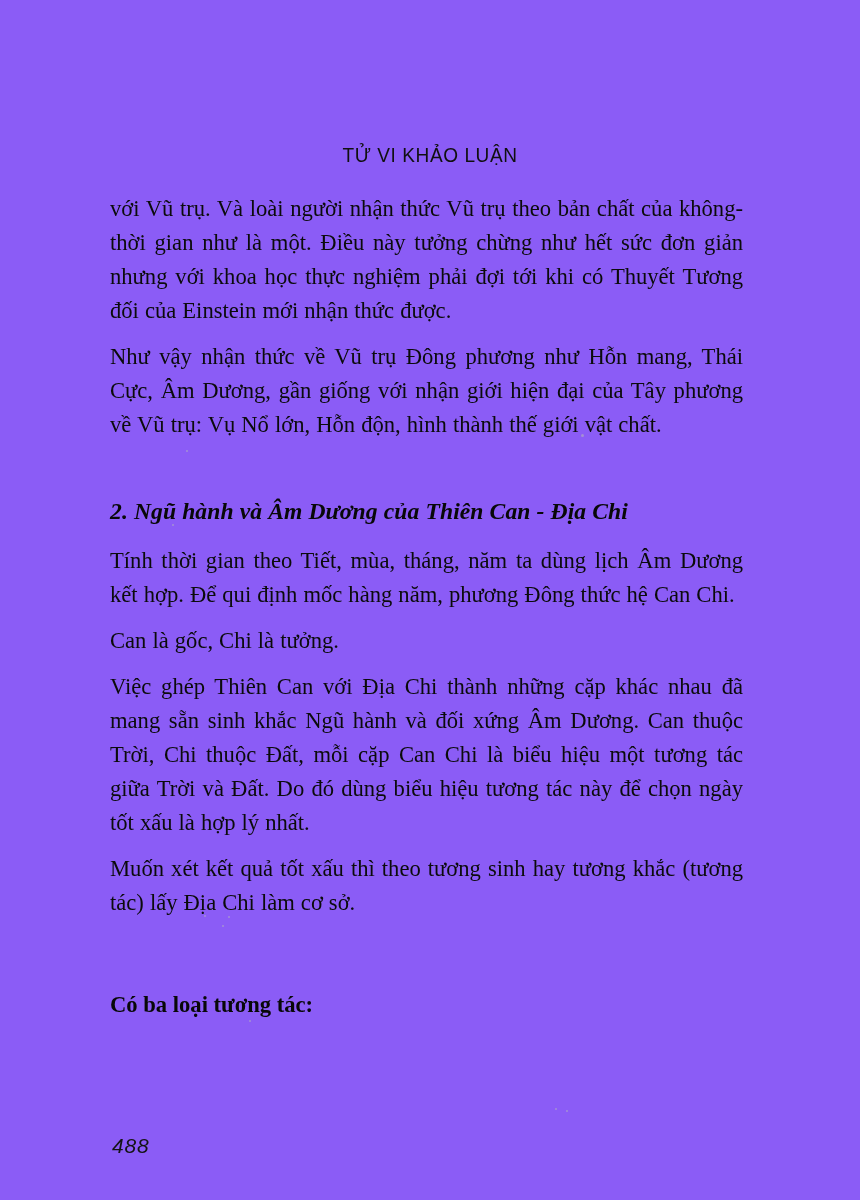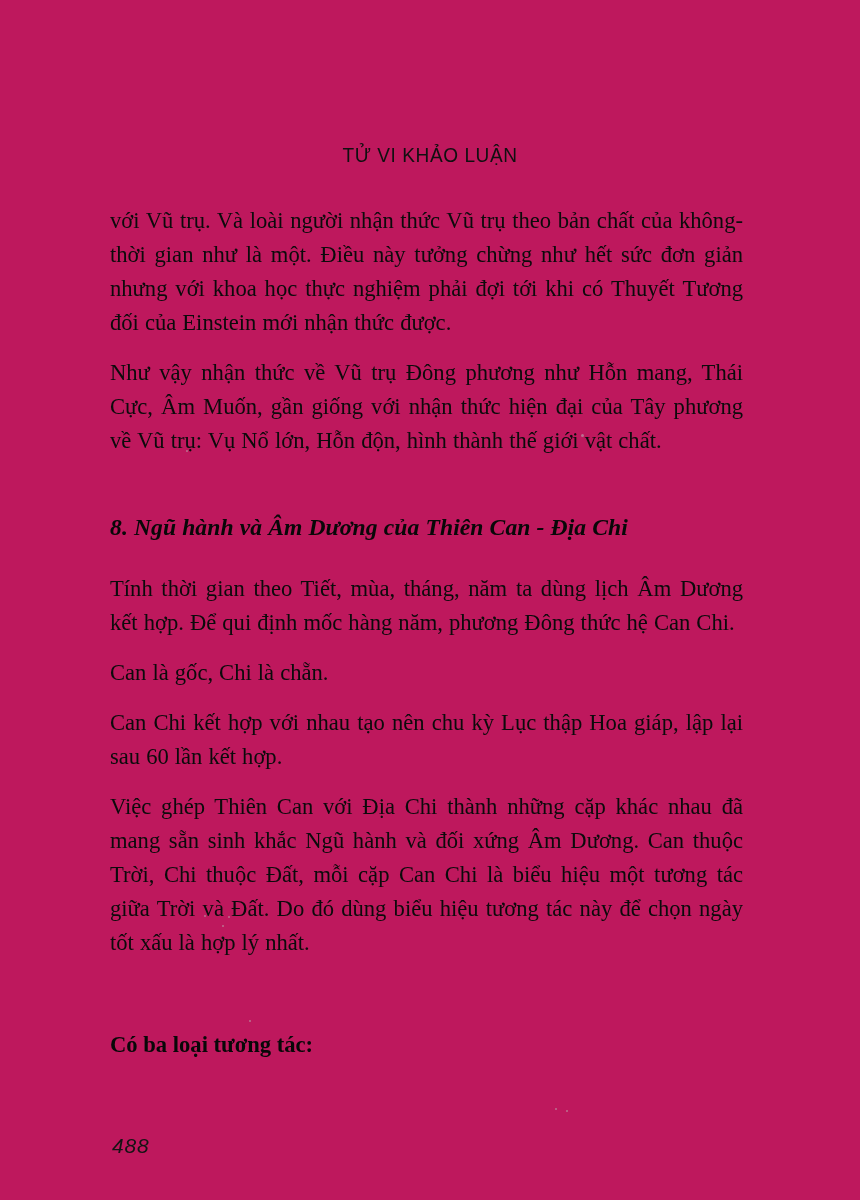--- a/index.html
+++ b/index.html
@@ -18,21 +18,21 @@
     -webkit-font-smoothing: none;
   }
 
   
   #page {
     position: absolute;
     left: 0;
     top: 0;
     width: 860px;
     height: 1200px;
-    background: #be185d;
+    background: #8b5cf6;
   }
 
   
   .speck {
     position: absolute;
     background: #b9b9b9;
     border-radius: 50%;
     opacity: .55;
   }
 
@@ -53,21 +53,21 @@
 
   
   #column {
     position: absolute;
     left: 110px;
     top: 188px;
     width: 633px;
   }
 
   p.para {
-    margin: 16px 0 12px 0;
+    margin: 4px 0 12px 0;
     font-size: 22.6px;
     line-height: 34px;
     text-align: justify;
     text-justify: inter-word;
     word-spacing: .4px;
     color: #0b0b0b;
   }
   p.para:last-child { margin-bottom: 0; }
 
   h2.section-heading {
@@ -120,37 +120,37 @@
   <div class="speck" style="left:566px; top:1110px; width:2px; height:2px;"></div>
   <div class="speck" style="left:249px; top:1020px; width:2px; height:2px;"></div>
   <div class="speck" style="left:172px; top:524px; width:2px; height:2px;"></div>
 
   <div id="running-header">TỬ VI KHẢO LUẬN</div>
 
   <div id="column">
 
     <p class="para">với Vũ trụ. Và loài người nhận thức Vũ trụ theo bản chất của không- thời gian như là một. Điều này tưởng chừng như hết sức đơn giản nhưng với khoa học thực nghiệm phải đợi tới khi có Thuyết Tương đối của Einstein mới nhận thức được.</p>
 
-    <p class="para">Như vậy nhận thức về Vũ trụ Đông phương như Hỗn mang, Thái Cực, Âm Muốn, gần giống với nhận thức hiện đại của Tây phương về Vũ trụ: Vụ Nổ lớn, Hỗn độn, hình thành thế giới vật chất.</p>
+    <p class="para">Như vậy nhận thức về Vũ trụ Đông phương như Hỗn mang, Thái Cực, Âm Dương, gần giống với nhận giới hiện đại của Tây phương về Vũ trụ: Vụ Nổ lớn, Hỗn độn, hình thành thế giới vật chất.</p>
 
     <div class="gap-lg"></div>
 
-    <h2 class="section-heading">8. Ngũ hành và Âm Dương của Thiên Can - Địa Chi</h2>
+    <h2 class="section-heading">2. Ngũ hành và Âm Dương của Thiên Can - Địa Chi</h2>
 
     <div class="gap-sm"></div>
 
     <p class="para">Tính thời gian theo Tiết, mùa, tháng, năm ta dùng lịch Âm Dương kết hợp. Để qui định mốc hàng năm, phương Đông thức hệ Can Chi.</p>
 
-    <p class="para">Can là gốc, Chi là chẵn.</p>
+    <p class="para">Can là gốc, Chi là tưởng.</p>
 
-    <p class="para">Can Chi kết hợp với nhau tạo nên chu kỳ Lục thập Hoa giáp, lập lại sau 60 lần kết hợp.</p>
 
     <p class="para">Việc ghép Thiên Can với Địa Chi thành những cặp khác nhau đã mang sẵn sinh khắc Ngũ hành và đối xứng Âm Dương. Can thuộc Trời, Chi thuộc Đất, mỗi cặp Can Chi là biểu hiệu một tương tác giữa Trời và Đất. Do đó dùng biểu hiệu tương tác này để chọn ngày tốt xấu là hợp lý nhất.</p>
 
 
+    <p class="para">Muốn xét kết quả tốt xấu thì theo tương sinh hay tương khắc (tương tác) lấy Địa Chi làm cơ sở.</p>
 
     <div class="gap-xl"></div>
 
     <p class="bold-line">Có ba loại tương tác:</p>
 
   </div>
 
   <div id="folio">488</div>
 
 </div>

